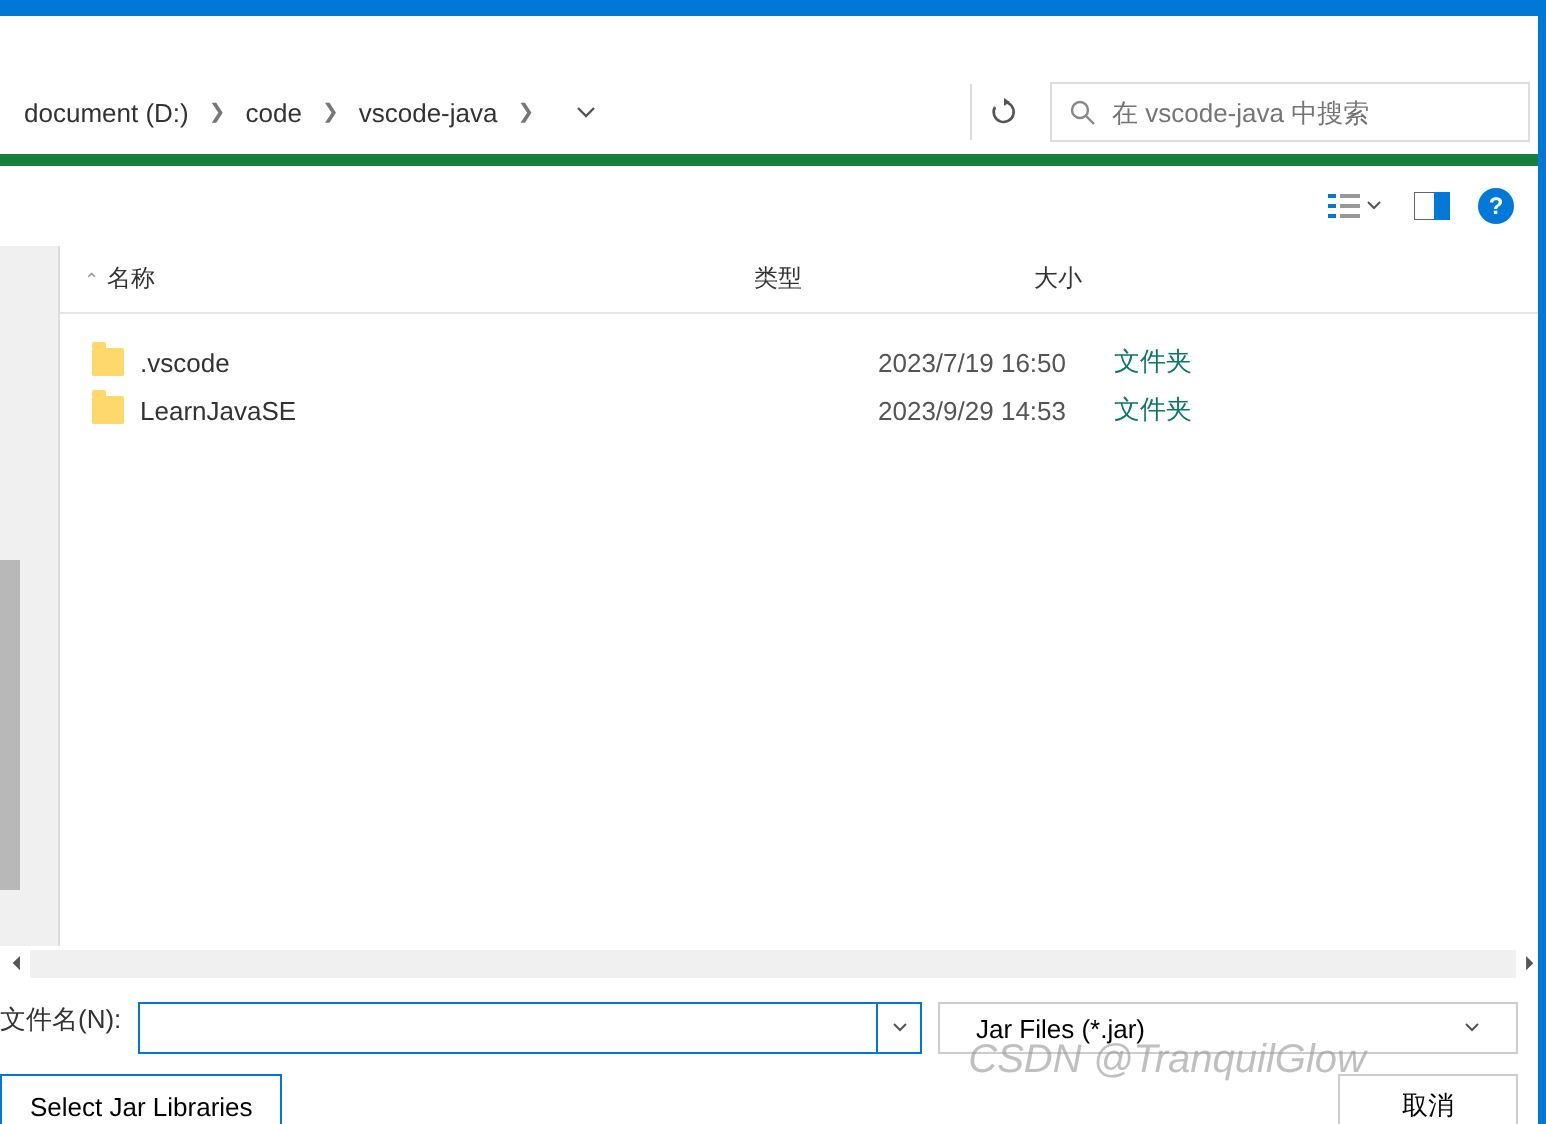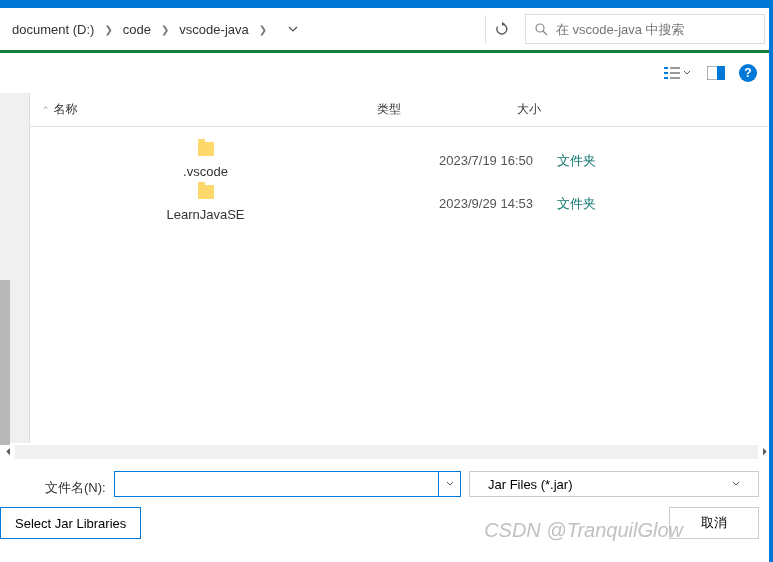--- a/index.html
+++ b/index.html
@@ -1,18 +1,18 @@
 <!DOCTYPE html>
 <html><head>
   <meta charset="utf-8">
   <style>
     * { box-sizing: border-box; margin: 0; padding: 0; font-family: "Segoe UI", "Microsoft YaHei", sans-serif; }
     body { width: 773px; height: 562px; background: #fff; overflow: hidden; position: relative; }
     .titlebar { height: 8px; background: #0078d7; }
-    .navbar { display: flex; align-items: center; padding: 6px 8px; border-bottom: 3px solid #15803d; gap: 8px; }
+    .navbar { display: flex; align-items: center; padding: 6px 8px; border-bottom: 6px solid #15803d; gap: 8px; margin-top: 27px; }
     .breadcrumb { display: flex; align-items: center; flex: 1; gap: 4px; font-size: 13px; color: #333; }
     .crumb { cursor: pointer; padding: 2px 4px; }
     .crumb-sep { font-size: 10px; color: #777; padding: 0 2px; }
     .crumb-dropdown { width: 40px; height: 24px; display: flex; align-items: center; justify-content: center; cursor: pointer; border: 1px solid transparent; }
     .crumb-dropdown svg { width: 10px; height: 10px; }
     .refresh-btn { width: 32px; height: 28px; display: flex; align-items: center; justify-content: center; cursor: pointer; border-left: 1px solid #ddd; }
     .search-box { display: flex; align-items: center; border: 1px solid #ddd; width: 240px; height: 30px; padding: 0 8px; gap: 8px; }
     .search-box input { border: none; outline: none; flex: 1; font-size: 13px; color: #666; }
     .toolbar { display: flex; justify-content: flex-end; align-items: center; padding: 8px 16px; gap: 12px; }
     .tool-btn { display: flex; align-items: center; gap: 2px; cursor: pointer; height: 24px; padding: 0 2px; }
@@ -23,30 +23,30 @@
     .content { flex: 1; }
     .col-headers { display: flex; border-bottom: 1px solid #e5e5e5; font-size: 12px; color: #333; padding: 8px 0; }
     .col-headers div { padding: 0 12px; }
     .col-name { width: 335px; display: flex; align-items: center; gap: 4px; }
     .col-date { width: 180px; }
     .col-type { width: 140px; }
     .col-size { width: 80px; }
     .sort-caret { font-size: 9px; color: #999; }
     .file-list { padding: 12px 0; }
     .file-row { display: flex; align-items: center; font-size: 13px; color: #333; padding: 3px 0; cursor: pointer; }
-    .file-name-cell { width: 335px; display: flex; align-items: center; gap: 8px; padding-left: 16px; flex-direction: column; }
+    .file-name-cell { width: 335px; display: flex; align-items: center; gap: 8px; padding-left: 16px; }
     .folder-icon { width: 16px; height: 14px; background: #ffd86b; border-radius: 1px; position: relative; }
     .folder-icon::before { content: ""; position: absolute; top: -3px; left: 0; width: 7px; height: 3px; background: #ffd86b; border-radius: 1px 1px 0 0; }
     .file-date-cell { width: 180px; color: #555; padding: 0 12px; text-align: right; }
     .file-type-cell { width: 140px; color: #0f766e; padding: 0 12px; }
     .hscroll { display: flex; align-items: center; height: 18px; padding: 0 6px; }
     .hscroll-arrow { font-size: 10px; color: #555; cursor: pointer; }
     .hscroll-track { flex: 1; height: 14px; background: #f0f0f0; margin: 0 4px; }
     .bottom { padding: 10px 14px 12px 0; display: flex; flex-direction: column; gap: 10px; }
-    .file-input-row { display: flex; align-items: flex-end; gap: 8px; margin-left: 45px; }
+    .file-input-row { display: flex; align-items: flex-start; gap: 8px; }
     .file-label { font-size: 13px; color: #333; white-space: nowrap; }
     .file-input { flex: 1; border: 1px solid #0078d7; height: 26px; display: flex; align-items: center; position: relative; }
     .file-input input { flex: 1; border: none; outline: none; padding: 0 6px; font-size: 13px; }
     .file-input-btn { width: 22px; height: 24px; display: flex; align-items: center; justify-content: center; cursor: pointer; border-left: 1px solid #0078d7; }
     .filter-select { width: 290px; border: 1px solid #ccc; height: 26px; display: flex; align-items: center; justify-content: space-between; padding: 0 18px; cursor: pointer; font-size: 13px; }
     .buttons-row { display: flex; justify-content: space-between; gap: 8px; padding-right: 0; }
     .btn { border: 1px solid #ccc; padding: 6px 16px; font-size: 13px; cursor: pointer; background: #fff; min-width: 90px; text-align: center; }
     .btn-primary { border: 1px solid #0078d7; padding: 6px 14px; }
     .watermark { position: absolute; bottom: 20px; right: 90px; font-size: 20px; color: rgba(150,150,150,0.6); font-style: italic; pointer-events: none; }
     .right-border { position: absolute; right: 0; top: 8px; bottom: 0; width: 4px; background: #0078d7; }

